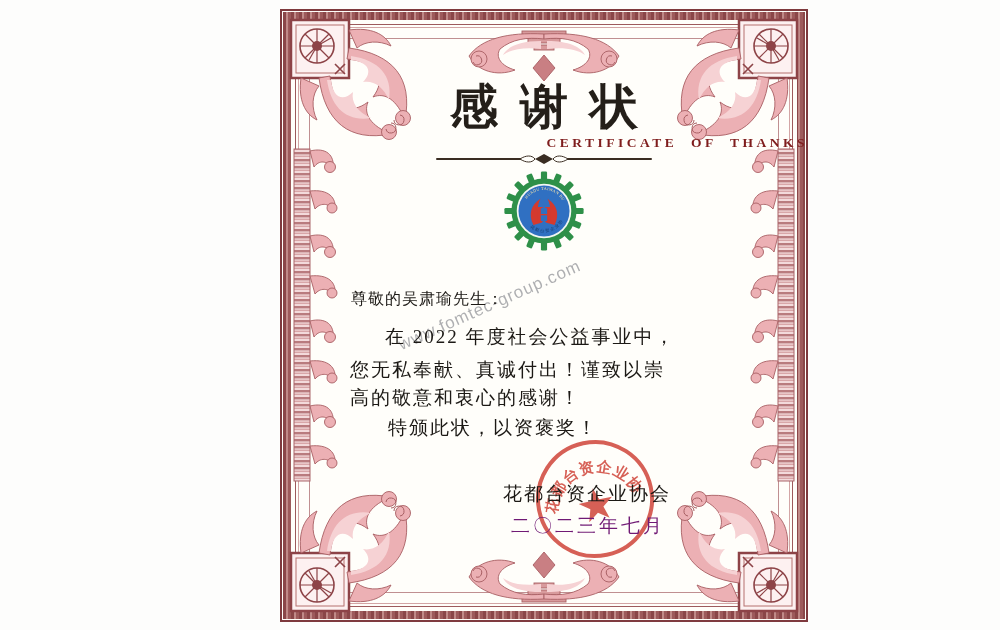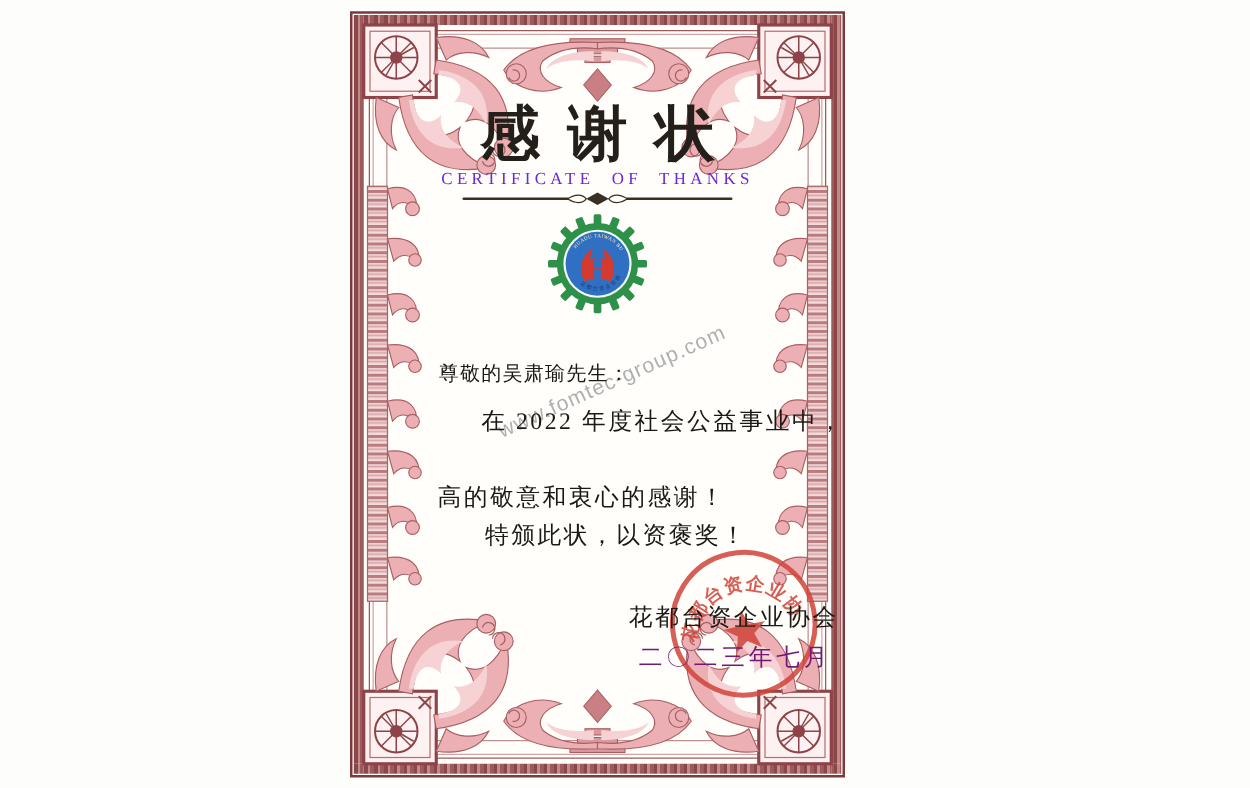--- a/index.html
+++ b/index.html
@@ -1,19 +1,19 @@
 <!DOCTYPE html>
 <html><head>
 <meta charset="utf-8">
 <style>
   html,body{margin:0;padding:0;background:#ffffff;}
   .stage{position:relative;width:1000px;height:630px;background:#fdfdfc;overflow:hidden;
          font-family:"Liberation Serif","DejaVu Serif",serif;}
   
-  .cert{position:absolute;left:280px;top:9px;width:396px;height:613px;background:#fffefa;}
+  .cert{position:absolute;left:280px;top:9px;width:528px;height:613px;background:#fffefa;}
   .cert .f-outer{position:absolute;inset:0;border:2px solid #7e393d;}
   .cert .f-band{position:absolute;inset:3px;border:8px solid;
       border-image:repeating-linear-gradient(90deg,#8a4648 0 3px,#c08a88 3px 5px,#9d5a5b 5px 8px) 8;}
   .cert .f-line1{position:absolute;inset:15px;border:1px solid #9d5a5c;}
   .cert .f-line2{position:absolute;inset:18px;border:1px solid #d3a5a5;}
   .cert .f-inner{position:absolute;inset:29px;border:1px solid #c08f91;}
   .orn{position:absolute;pointer-events:none;}
   .corner{width:150px;height:150px;}
   .c-tl{left:5px;top:5px;}
   .c-tr{right:5px;top:5px;transform:scaleX(-1);}
@@ -22,22 +22,22 @@
   .sideband{width:46px;height:340px;top:136px;}
   .s-l{left:13px;}
   .s-r{right:13px;transform:scaleX(-1);}
   .midorn{width:190px;height:60px;left:50%;margin-left:-95px;}
   .m-t{top:20px;}
   .m-b{bottom:18px;transform:scaleY(-1);}
   
   .title{position:absolute;top:66px;left:0;width:100%;text-align:center;
          font-size:48px;font-weight:bold;color:#241f19;letter-spacing:22px;padding-left:22px;
          box-sizing:border-box;z-index:4;}
-  .subtitle{position:absolute;top:126px;left:0;width:100%;text-align:center;
-         font-size:13.5px;font-weight:normal;color:#6d28d9;letter-spacing:3.5px;word-spacing:7px;z-index:4;}
+  .subtitle{position:absolute;top:126px;left:0;width:100%;text-align:right;
+         font-size:13.5px;font-weight:bold;color:#7f1d1d;letter-spacing:3.5px;word-spacing:7px;z-index:4;}
   .divider{position:absolute;top:143px;left:50%;margin-left:-110px;z-index:4;}
   .logo{position:absolute;top:158px;left:50%;margin-left:-44px;z-index:4;}
   .watermark{position:absolute;top:282px;left:110px;width:220px;z-index:3;
          transform:rotate(-24deg);font-family:"Liberation Sans","DejaVu Sans",sans-serif;
          font-size:17px;color:#9b9ca0;opacity:.8;letter-spacing:1px;}
   .bodyline{position:absolute;white-space:nowrap;color:#1c1915;z-index:4;
          font-size:19px;letter-spacing:2px;}
   .salutation{left:71px;top:280px;font-size:16px;letter-spacing:1px;}
   .l2{left:105px;top:315px;}
   .l3{left:70px;top:348px;}
@@ -198,20 +198,21 @@
         <path d="M38,66 C32,54 35,43 46,36 C41,46 42,56 48,63 Z"></path>
         <path d="M38,66 C32,54 35,43 46,36 C41,46 42,56 48,63 Z" transform="matrix(-1,0,0,1,100,0)"></path>
       </g>
       <text x="50" y="63" font-size="27" font-weight="bold" text-anchor="middle" fill="#d43a2f" font-family="'Liberation Serif','DejaVu Serif',serif">H</text>
     </svg>
 
     <div class="watermark">www.fomtec-group.com</div>
 
     <div class="bodyline salutation">尊敬的吴肃瑜先生：</div>
     <div class="bodyline l2">在 2022 年度社会公益事业中，</div>
+    <div class="bodyline l3">您无私奉献、真诚付出！谨致以崇</div>
     <div class="bodyline l5">特颁此状，以资褒奖！</div>
     <div class="bodyline l4">高的敬意和衷心的感谢！</div>
 
     <div class="issuer">花都台资企业协会</div>
     <div class="dateline">二〇二三年七月</div>
 
     <svg class="seal" width="126" height="126" viewBox="0 0 126 126">
       <circle cx="63" cy="63" r="57" fill="none" stroke="#d0453a" stroke-width="4"></circle>
       <defs>
           <path id="sealArc" d="M22.6,70 A41,41 0 0 1 103.4,70"></path>

